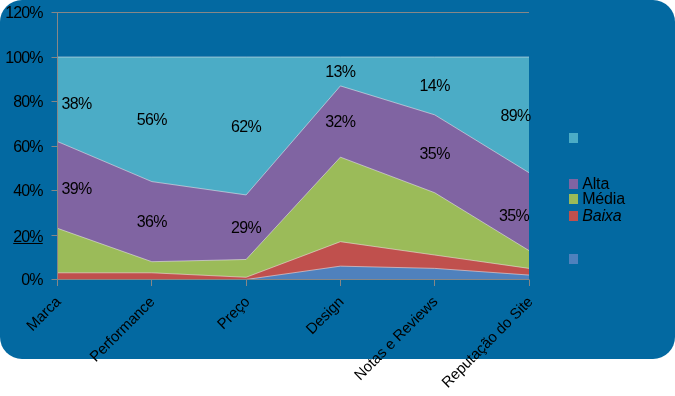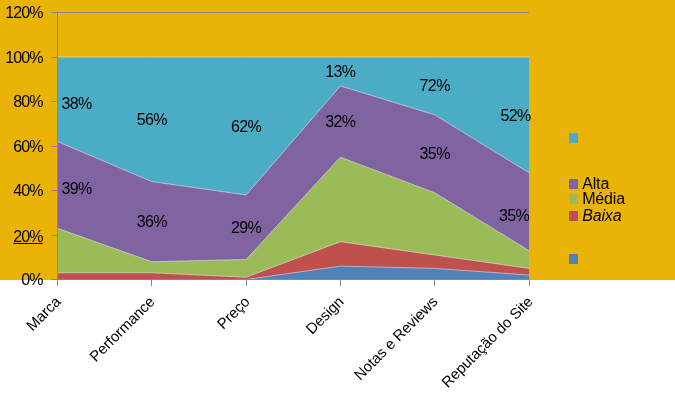--- a/index.html
+++ b/index.html
@@ -1,19 +1,19 @@
 <!DOCTYPE html>
 <html><head>
 <meta charset="utf-8">
 <title>chart</title>
 <style>
   html,body{margin:0;padding:0;}
   body{width:675px;height:396px;background:#fff;
        font-family:"Liberation Sans",sans-serif;overflow:hidden;}
-  #root{position:relative;width:675px;height:280px;background:#eab308;}
+  #root{position:relative;width:675px;height:359px;background:#0369a1;border-radius:22px;}
   #plot-svg{position:absolute;left:0;top:0;}
 
   .ytick-label{position:absolute;text-align:right;color:#000;
                font-size:16px;line-height:16px;white-space:nowrap;
                letter-spacing:-0.85px;right:632.3px;}
   .xtick-label{position:absolute;color:#000;font-size:15px;line-height:15px;
                letter-spacing:-0.12px;white-space:nowrap;text-align:right;
                width:400px;top:288.5px;
                transform-origin:100% 100%;transform:rotate(-45deg);}
   .dlabel{position:absolute;color:#000;font-size:16px;line-height:16px;
@@ -83,22 +83,22 @@
     <div class="xtick-label" style="left: -54.1px;">Design</div>
     <div class="xtick-label" style="left: 40.2px;">Notas e Reviews</div>
     <div class="xtick-label" style="left: 134.5px;">Reputação do Site</div>
   </div>
 
   <div id="dlabels">
     <div class="dlabel" style="left: 26.6px; top: 96.375px;">38%</div>
     <div class="dlabel" style="left: 101.8px; top: 112px;">56%</div>
     <div class="dlabel" style="left: 196.1px; top: 119.275px;">62%</div>
     <div class="dlabel" style="left: 290.4px; top: 63.9625px;">13%</div>
-    <div class="dlabel" style="left: 384.7px; top: 78.425px;">72%</div>
-    <div class="dlabel" style="left: 465.5px; top: 108.35px;">52%</div>
+    <div class="dlabel" style="left: 384.7px; top: 78.425px;">14%</div>
+    <div class="dlabel" style="left: 465.5px; top: 108.35px;">89%</div>
     <div class="dlabel" style="left: 26.6px; top: 180.838px;">39%</div>
     <div class="dlabel" style="left: 101.8px; top: 214.15px;">36%</div>
     <div class="dlabel" style="left: 196.1px; top: 219.713px;">29%</div>
     <div class="dlabel" style="left: 290.4px; top: 114.025px;">32%</div>
     <div class="dlabel" style="left: 384.7px; top: 146.287px;">35%</div>
     <div class="dlabel" style="left: 464px; top: 207.837px;">35%</div>
   </div>
 
   <div id="legend">
     <div class="legend-item" style="top: 129.9px;">

